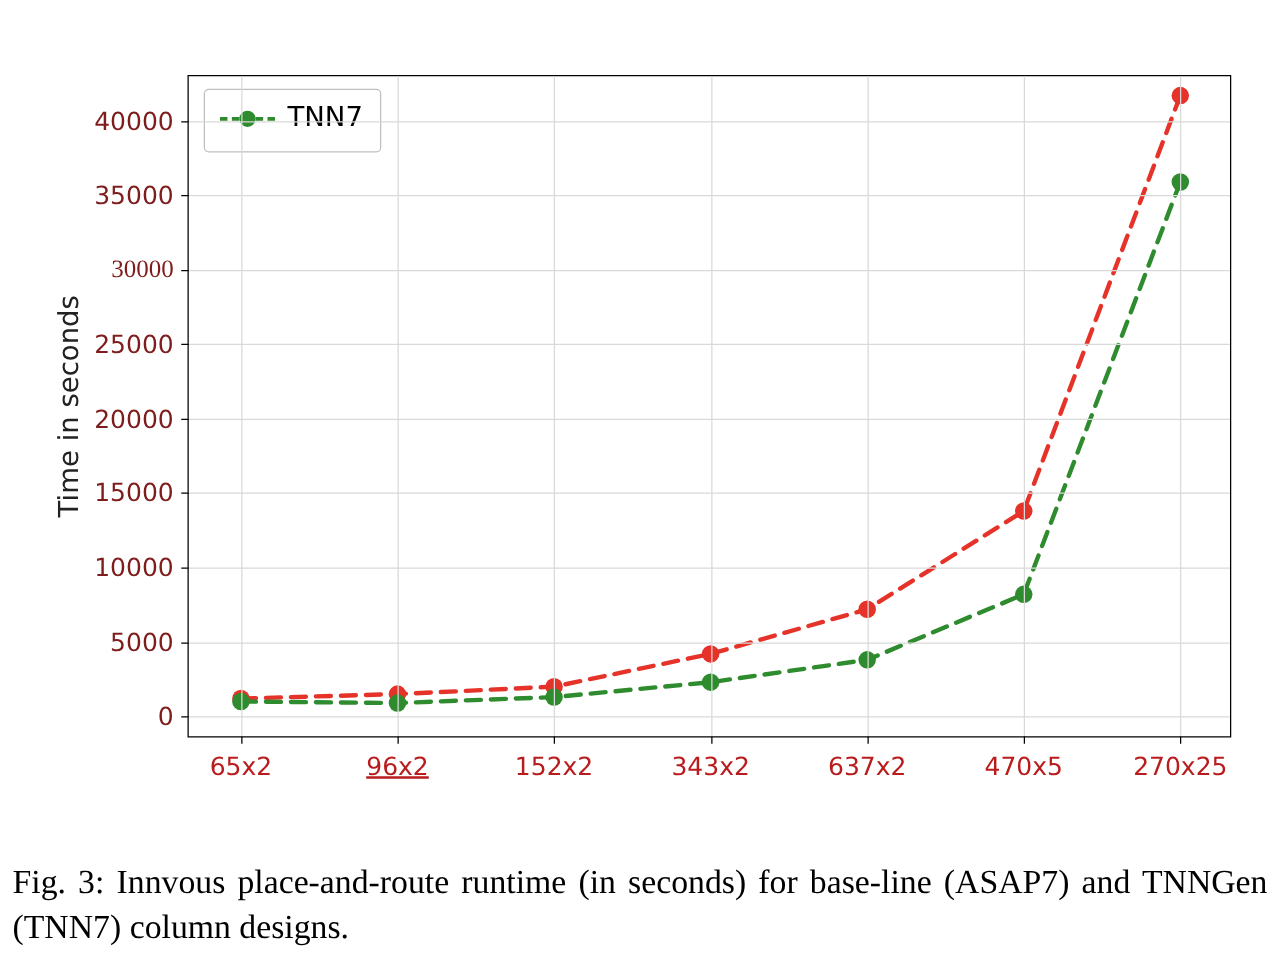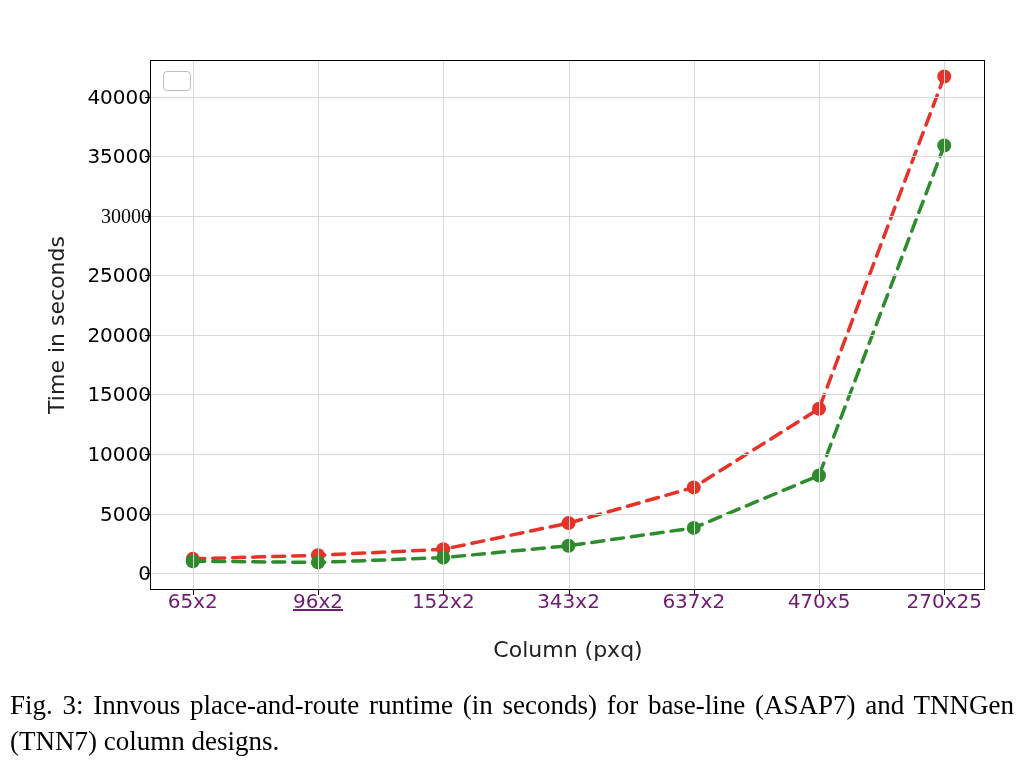--- a/index.html
+++ b/index.html
@@ -50,36 +50,38 @@
     .gridline-v {
       position: absolute;
       top: 0;
       height: 100%;
       border-left: 1px solid #d9d9d9;
     }
     .tick-y {
       position: absolute;
       right: 100%;
       transform: translateY(-50%);
+      padding-right: 12px;
       font-size: 20px;
-      color: #000000;
+      color: #7f1d1d;
       white-space: nowrap;
     }
     .tick-y-mark {
       position: absolute;
       right: 100%;
       width: 6px;
       border-top: 1.5px solid #000;
     }
     .tick-x {
       position: absolute;
       top: 100%;
       transform: translateX(-50%);
+      padding-top: 12px;
       font-size: 20px;
-      color: #701a75;
+      color: #b91c1c;
       white-space: nowrap;
       text-align: center;
     }
     .tick-x-mark {
       position: absolute;
       top: 100%;
       height: 6px;
       border-left: 1.5px solid #000;
     }
     .ylabel {
@@ -157,21 +159,20 @@
       text-align-last: left;
     }
   </style>
 </head>
 <body>
 
 <div class="figure">
 
 
   <div class="ylabel">Time in seconds</div>
-  <div class="xlabel">Column (pxq)</div>
 
   <div class="plot-frame">
     <div class="plot-area" id="plot-area">
       <svg class="lines" id="svg-lines">
           <path d="M41.75 497.8426966292135 L167 494.2696629213483 L292.25 488.314606741573 L417.5 462.1123595505618 L542.75 426.3820224719101 L668 347.7752808988764 L793.25 15.48314606741576" fill="none" stroke="#e6332a" stroke-width="3.5" stroke-dasharray="12 8" stroke-linecap="round"></path>
           <circle cx="41.75" cy="497.8426966292135" r="7" fill="#e6332a"></circle>
           <circle cx="167" cy="494.2696629213483" r="7" fill="#e6332a"></circle>
           <circle cx="292.25" cy="488.314606741573" r="7" fill="#e6332a"></circle>
           <circle cx="417.5" cy="462.1123595505618" r="7" fill="#e6332a"></circle>
           <circle cx="542.75" cy="426.3820224719101" r="7" fill="#e6332a"></circle>
@@ -181,20 +182,27 @@
           <circle cx="41.75" cy="500.2247191011236" r="7" fill="#2e8b2e"></circle>
           <circle cx="167" cy="501.4157303370786" r="7" fill="#2e8b2e"></circle>
           <circle cx="292.25" cy="496.65168539325845" r="7" fill="#2e8b2e"></circle>
           <circle cx="417.5" cy="484.7415730337079" r="7" fill="#2e8b2e"></circle>
           <circle cx="542.75" cy="466.87640449438203" r="7" fill="#2e8b2e"></circle>
           <circle cx="668" cy="414.4719101123595" r="7" fill="#2e8b2e"></circle>
           <circle cx="793.25" cy="84.56179775280901" r="7" fill="#2e8b2e"></circle>
         </svg>
 
       <div class="legend" id="legend">
+          <div class="legend-row">
+            <div class="legend-swatch">
+              <div class="legend-line" style="border-top-color: rgb(46, 139, 46);"></div>
+              <div class="legend-dot" style="background: rgb(46, 139, 46);"></div>
+            </div>
+            <span>TNN7</span>
+          </div>
         </div>
     <div class="gridline-h" style="top: 512.135px;"></div>
         <div class="tick-y-mark" style="top: 512.135px;"></div>
         <div class="tick-y" style="top: 512.135px;">0</div>
         <div class="gridline-h" style="top: 452.584px;"></div>
         <div class="tick-y-mark" style="top: 452.584px;"></div>
         <div class="tick-y" style="top: 452.584px; margin-left: 15px;">5000</div>
         <div class="gridline-h" style="top: 393.034px;"></div>
         <div class="tick-y-mark" style="top: 393.034px;"></div>
         <div class="tick-y" style="top: 393.034px;">10000</div>

